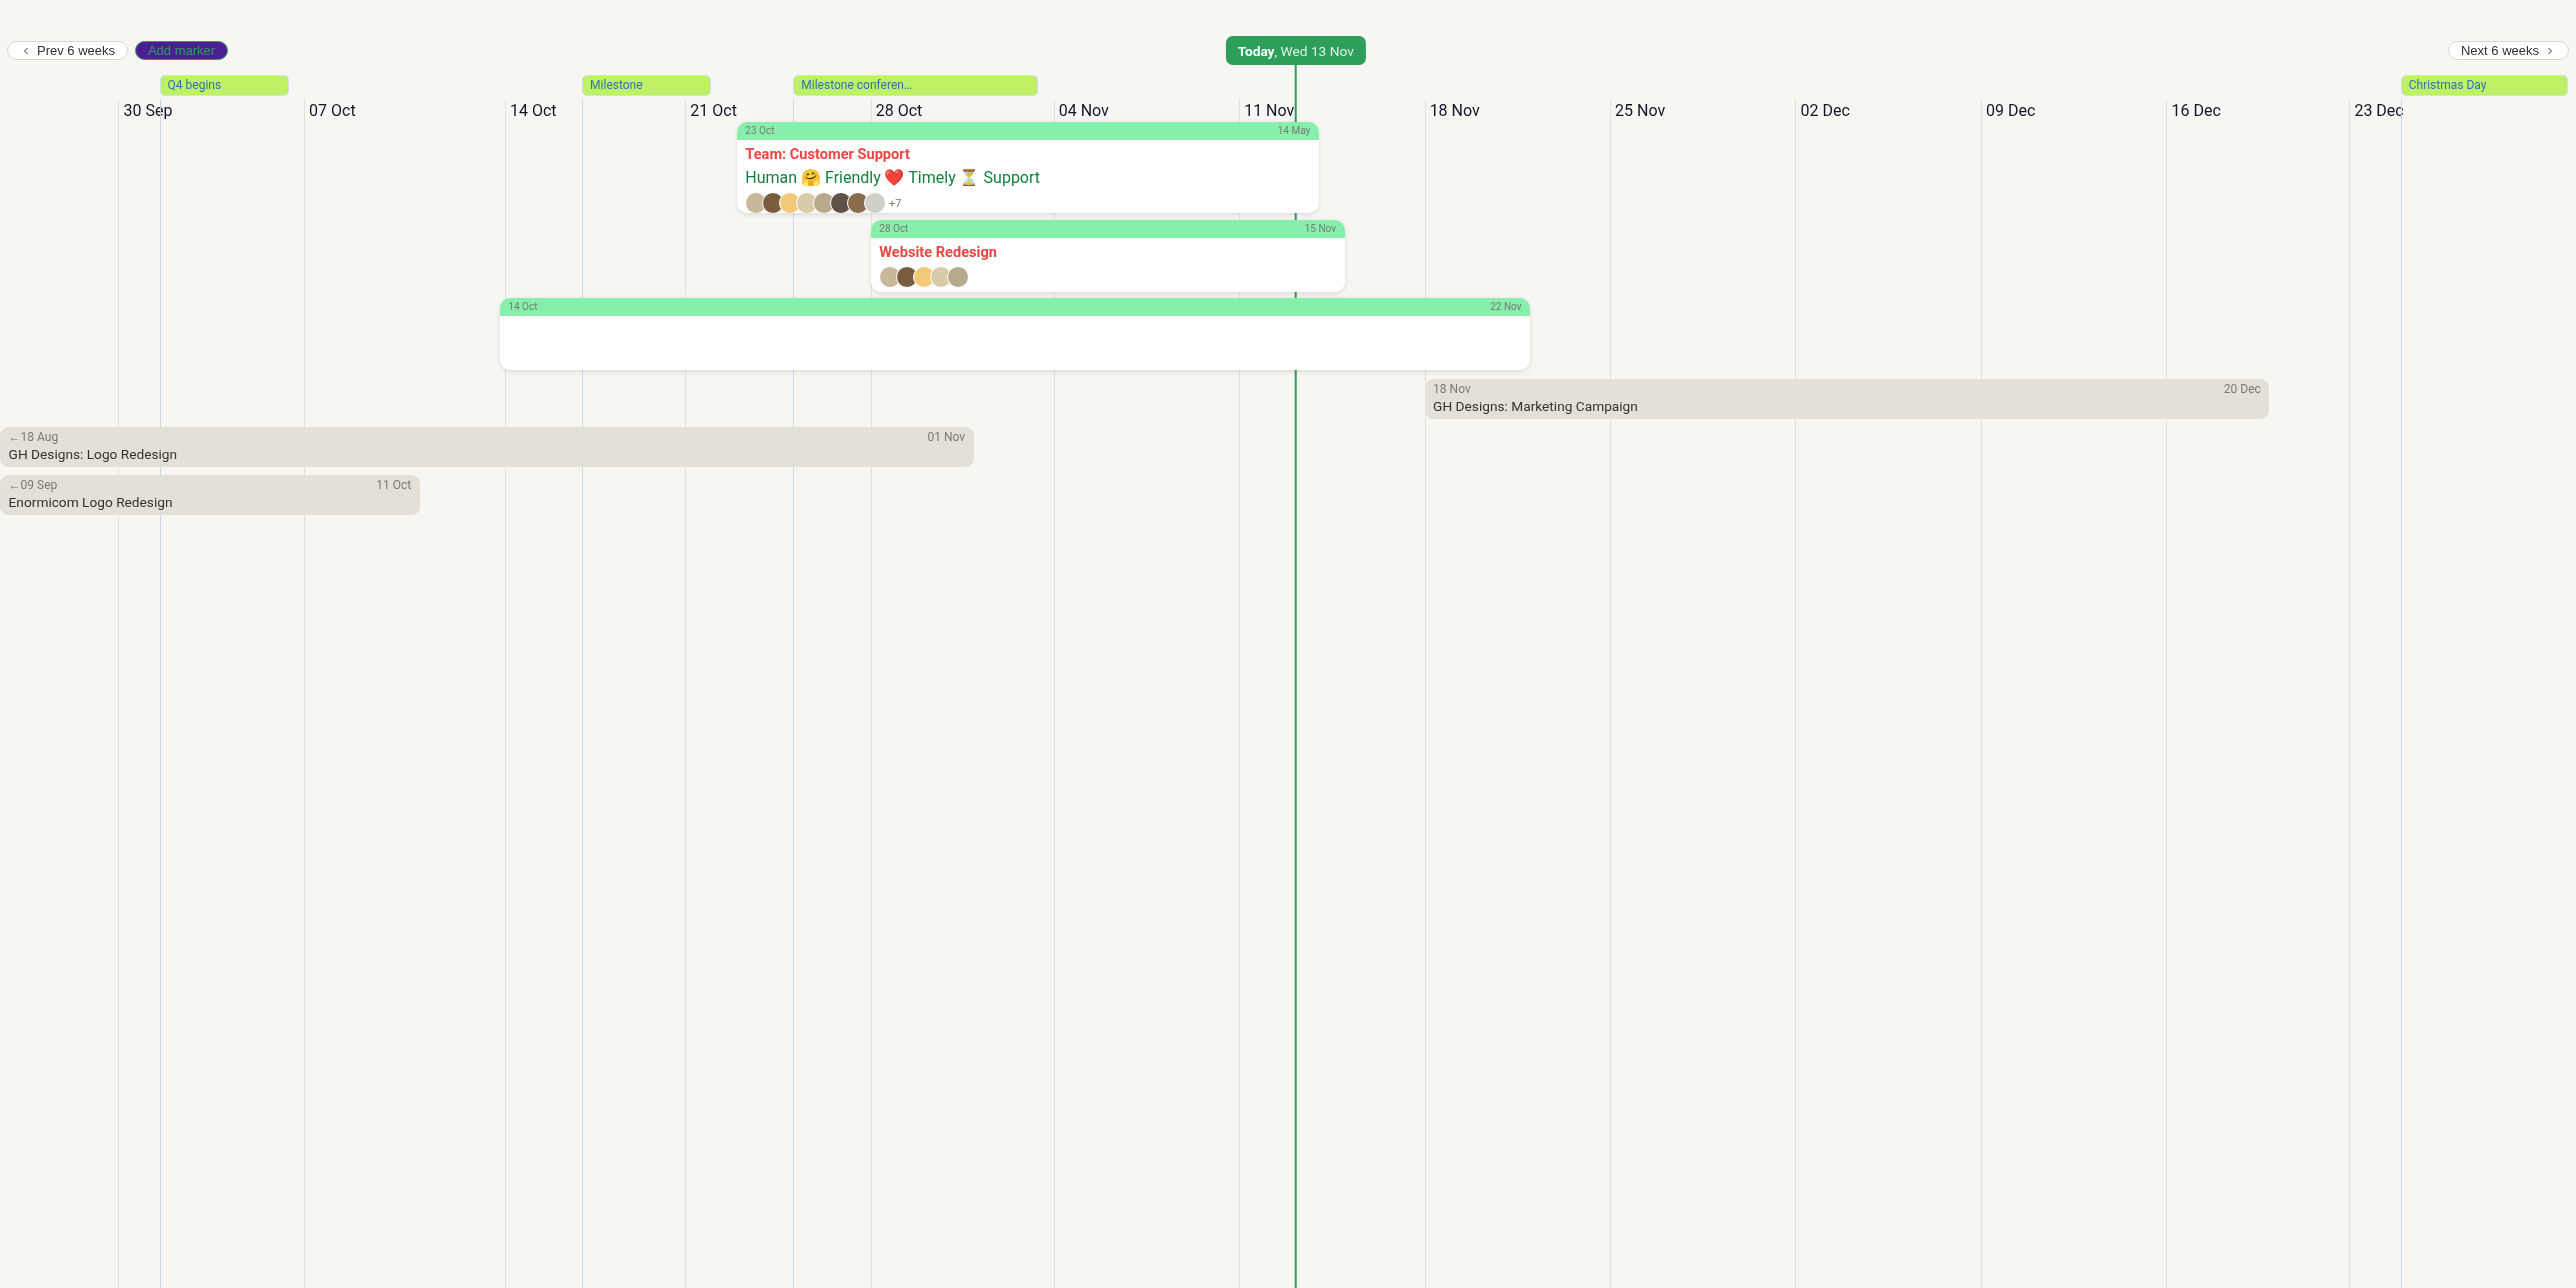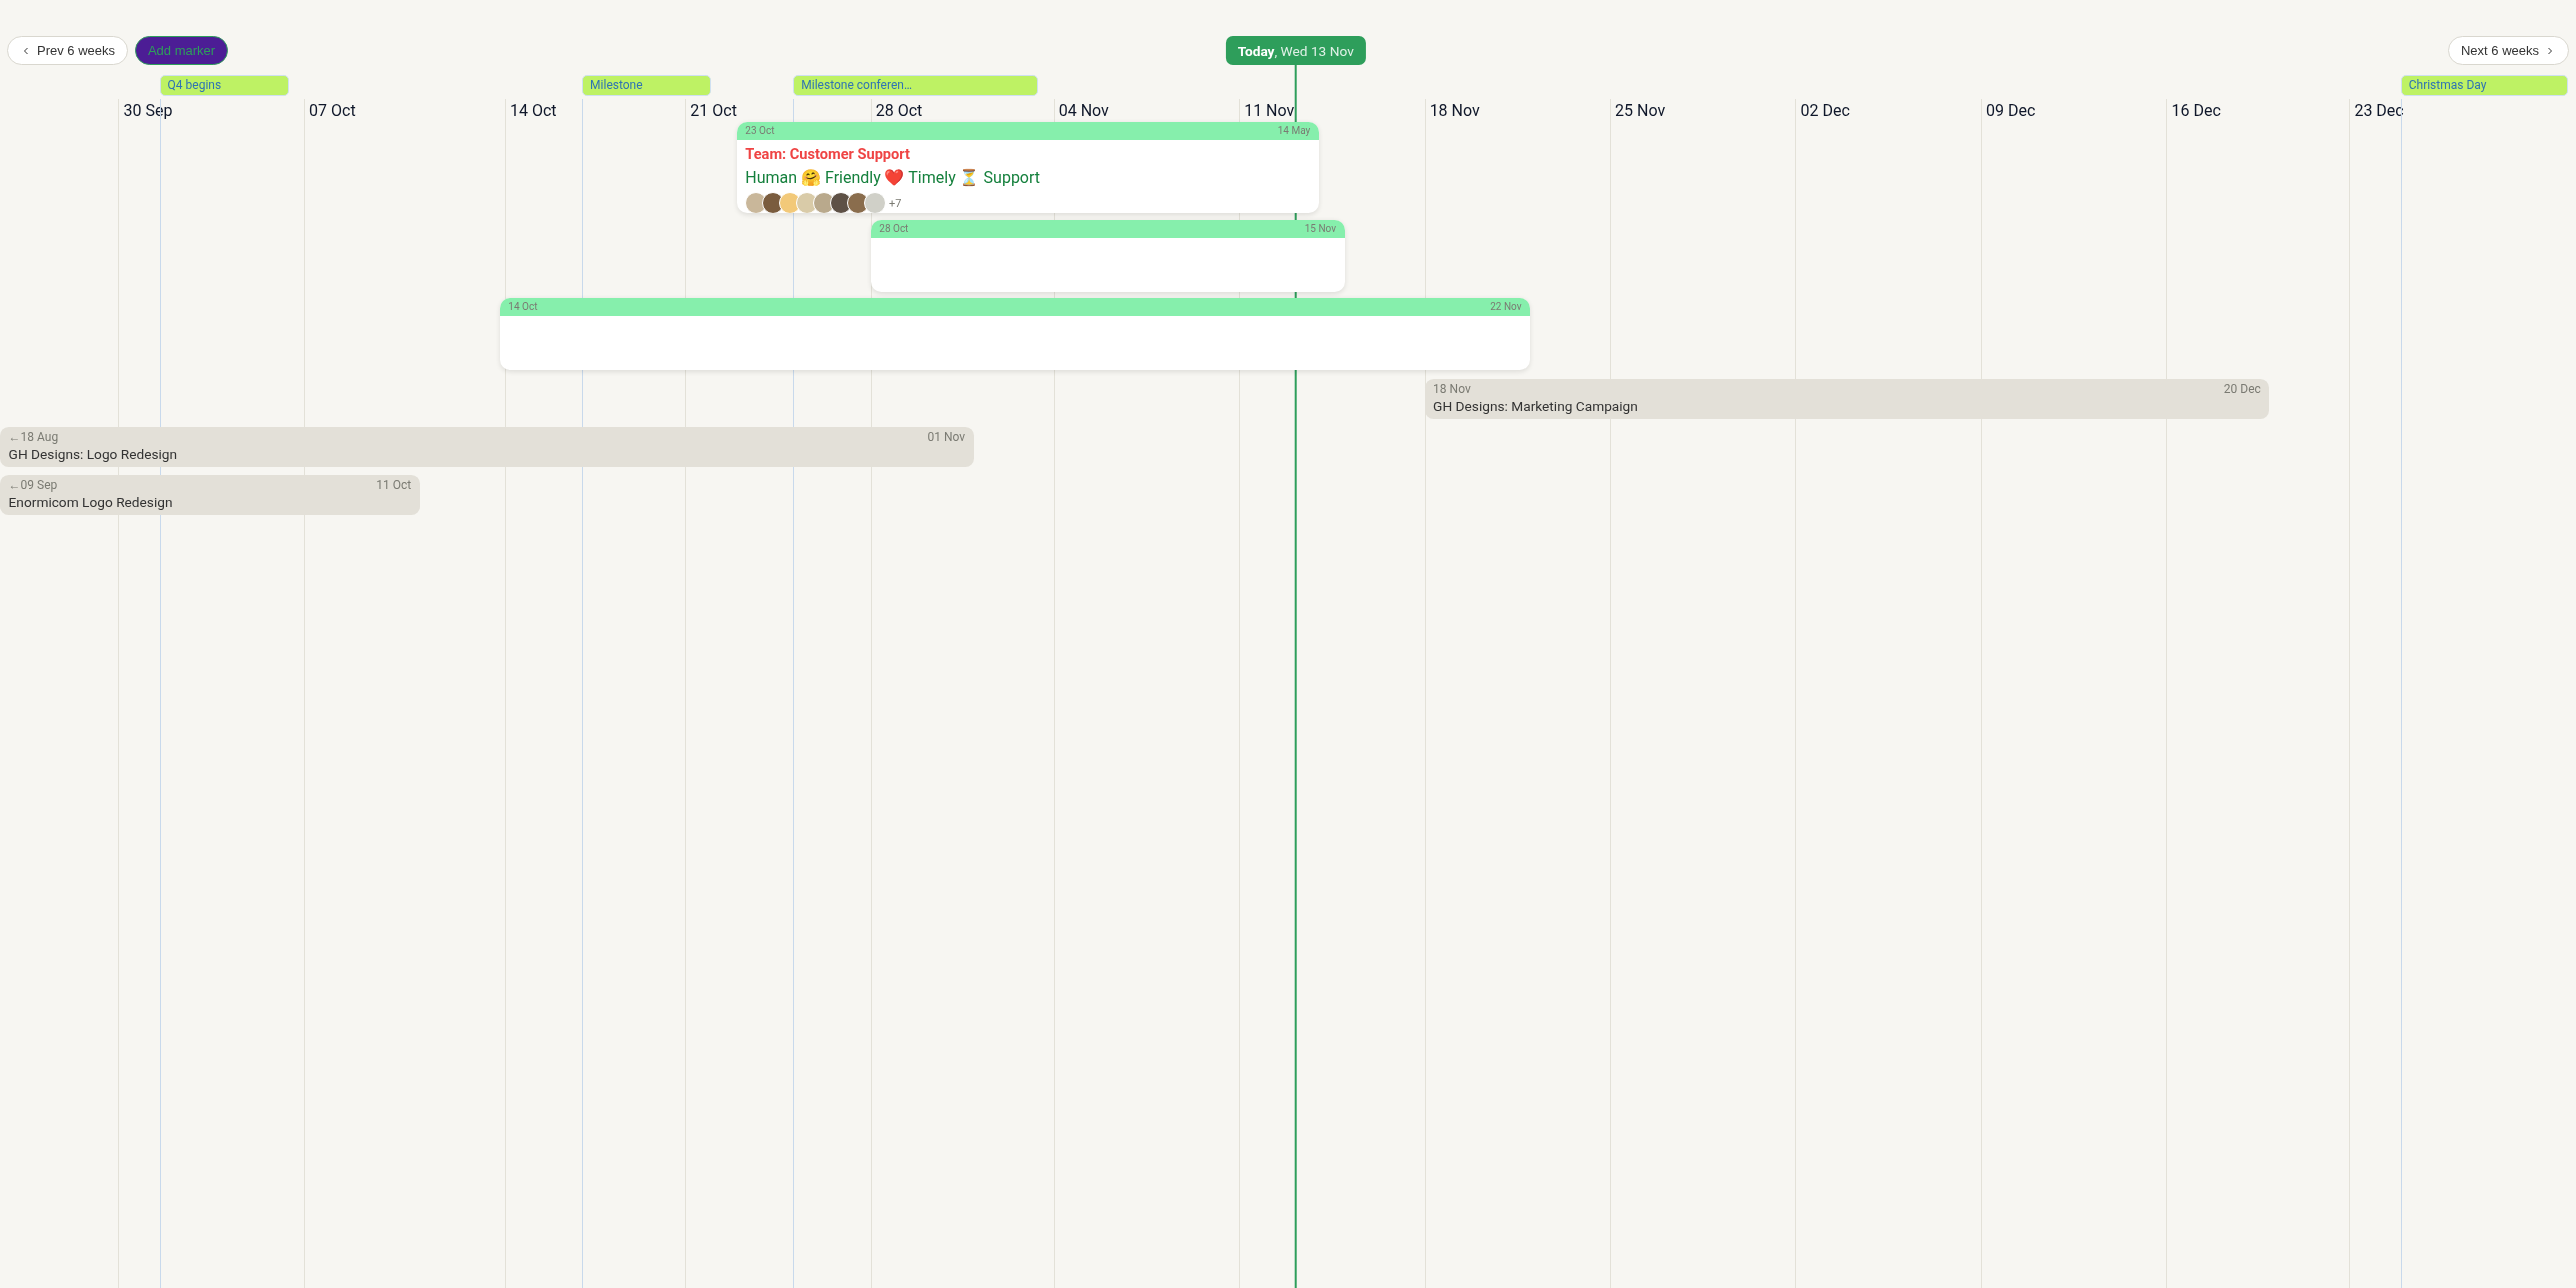--- a/index.html
+++ b/index.html
@@ -19,21 +19,21 @@
     height: 29px;
     display: flex;
     align-items: center;
     justify-content: space-between;
   }
   .toolbar-left, .toolbar-right { display: flex; gap: 6.9px; }
   .btn {
     display: inline-flex;
     align-items: center;
     gap: 5.1px;
-    height: 29px;
+    height: 19px;
     padding: 0 12px;
     border-radius: 17px;
     font-size: 13px;
     cursor: pointer;
     background: #fff;
     border: 0.9px solid #d9d7cf;
     color: #333;
   }
   .btn.green {
     border-color: #2e9e5b;
@@ -264,20 +264,30 @@
           <div class="avatar a8"></div>
           <span class="avatar-more">+7</span>
         </div>
       </div>
     </div>
     <div class="card shadow" style="left: 33.8%; width: 18.4%; top: 98px; height: 72px;">
       <div class="card-head">
         <span>28 Oct</span>
         <span>15 Nov</span>
       </div>
+      <div class="card-body">
+        <div class="card-title">Website Redesign</div>
+        <div class="avatars">
+          <div class="avatar a1"></div>
+          <div class="avatar a2"></div>
+          <div class="avatar a3"></div>
+          <div class="avatar a4"></div>
+          <div class="avatar a5"></div>
+        </div>
+      </div>
     </div>
     <div class="card shadow" style="left: 19.4%; width: 40%; top: 176px; height: 72px;">
       <div class="card-head">
         <span>14 Oct</span>
         <span>22 Nov</span>
       </div>
     </div>
     <div class="flatcard" style="left: 55.3%; width: 32.8%; top: 257px;">
       <div class="top-row">
         <span>18 Nov</span>

